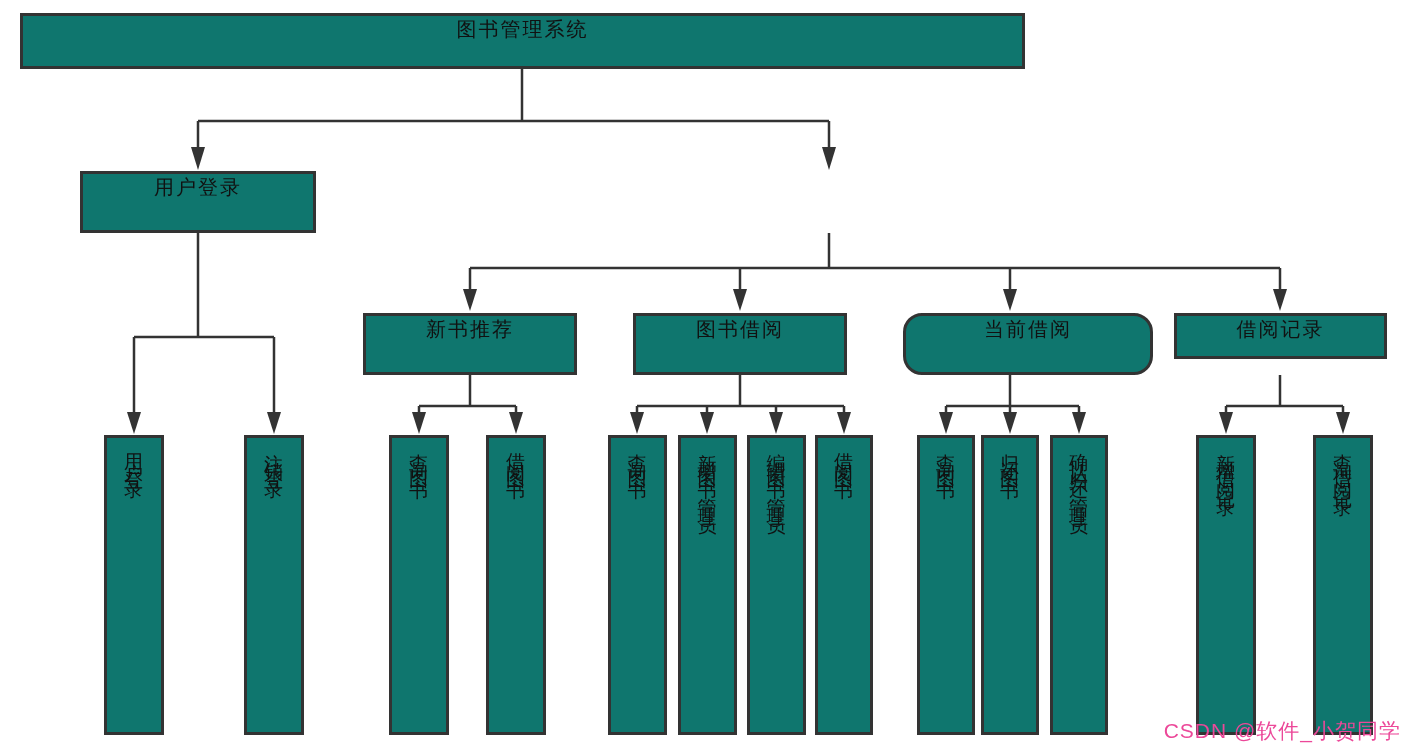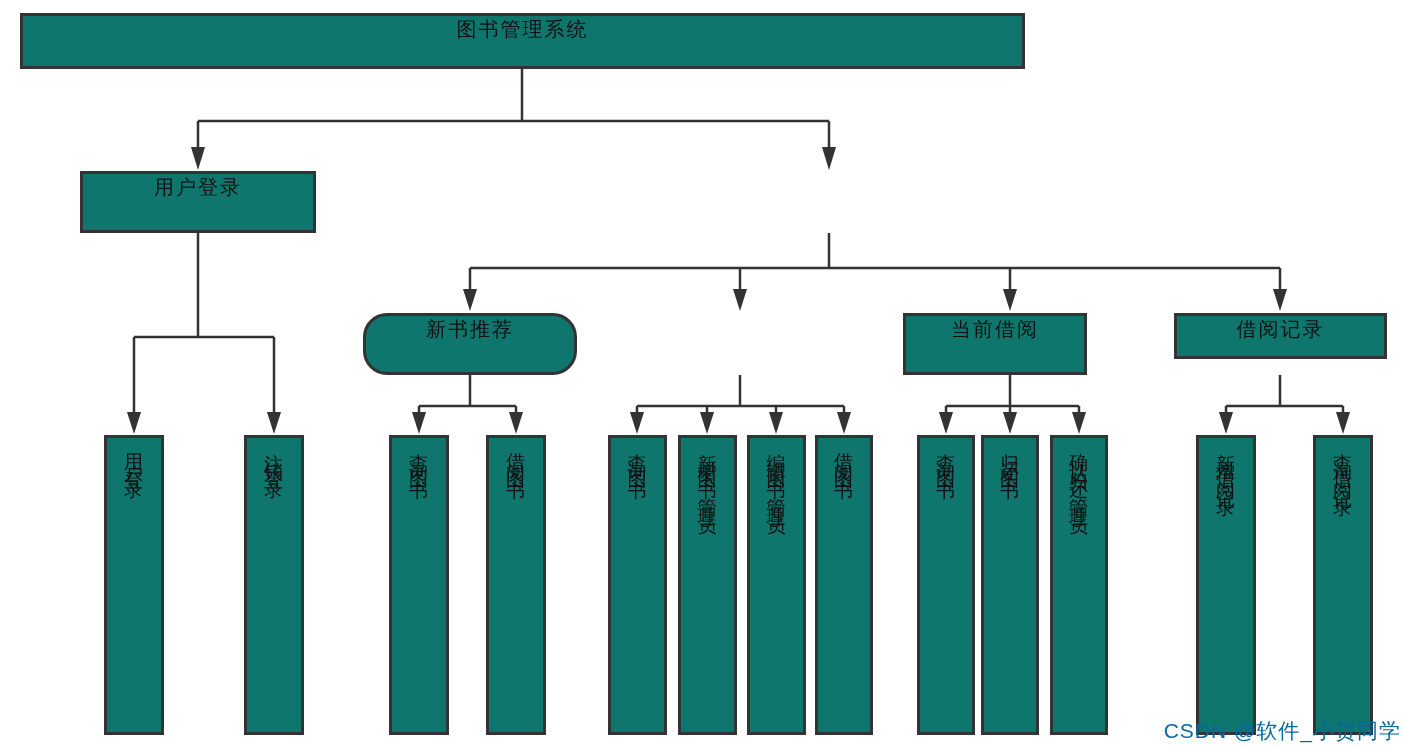--- a/index.html
+++ b/index.html
@@ -26,21 +26,21 @@
     text-orientation: mixed;
     font-size: 19px;
     letter-spacing: 9px;
     line-height: 1;
     color: #111111;
   }
   .watermark {
     position: absolute;
     right: 4px; bottom: 2px;
     font-size: 21px;
-    color: #0369a1;
+    color: #ec4899;
     letter-spacing: 1px;
     z-index: 10;
     white-space: nowrap;
   }
 </style>
 </head>
 <body>
 
 <div class="canvas">
 
@@ -121,24 +121,27 @@
   </svg>
 
   <div class="box hlabel" style="left:20px; top:13px; width:1005px; height:56px;">
     <span>图书管理系统</span>
   </div>
 
   <div class="box hlabel" style="left:80px; top:171px; width:236px; height:62px;">
     <span>用户登录</span>
   </div>
 
-  <div class="box hlabel" style="left:363px; top:313px; width:214px; height:62px;border-radius:24px;">
+  <div class="box hlabel" style="left:363px; top:313px; width:214px; height:62px;">
     <span>新书推荐</span>
   </div>
-  <div class="box hlabel" style="left:903px; top:313px; width:184px; height:62px;">
+  <div class="box hlabel" style="left:633px; top:313px; width:214px; height:62px;">
+    <span>图书借阅</span>
+  </div>
+  <div class="box hlabel" style="left:903px; top:313px; width:250px; height:62px;border-radius:19px;">
     <span>当前借阅</span>
   </div>
   <div class="box hlabel" style="left:1174px; top:313px; width:213px; height:46px;">
     <span>借阅记录</span>
   </div>
 
   <div class="box leaf" style="left:104px; top:435px; width:60px; height:300px;">
     <span>用户登录</span>
   </div>
   <div class="box leaf" style="left:244px; top:435px; width:60px; height:300px;">

